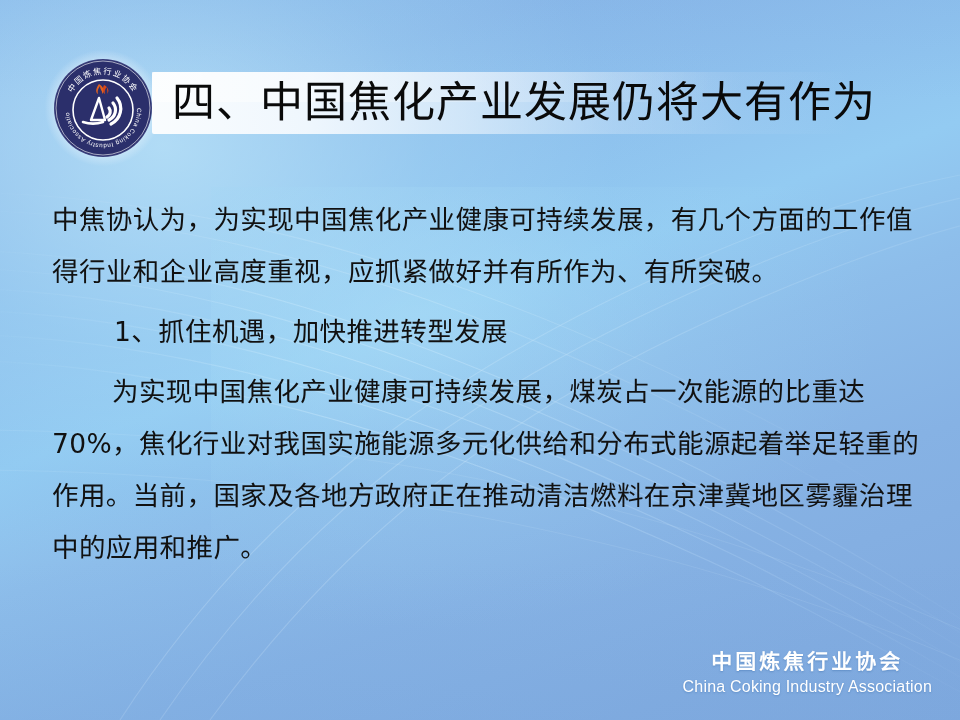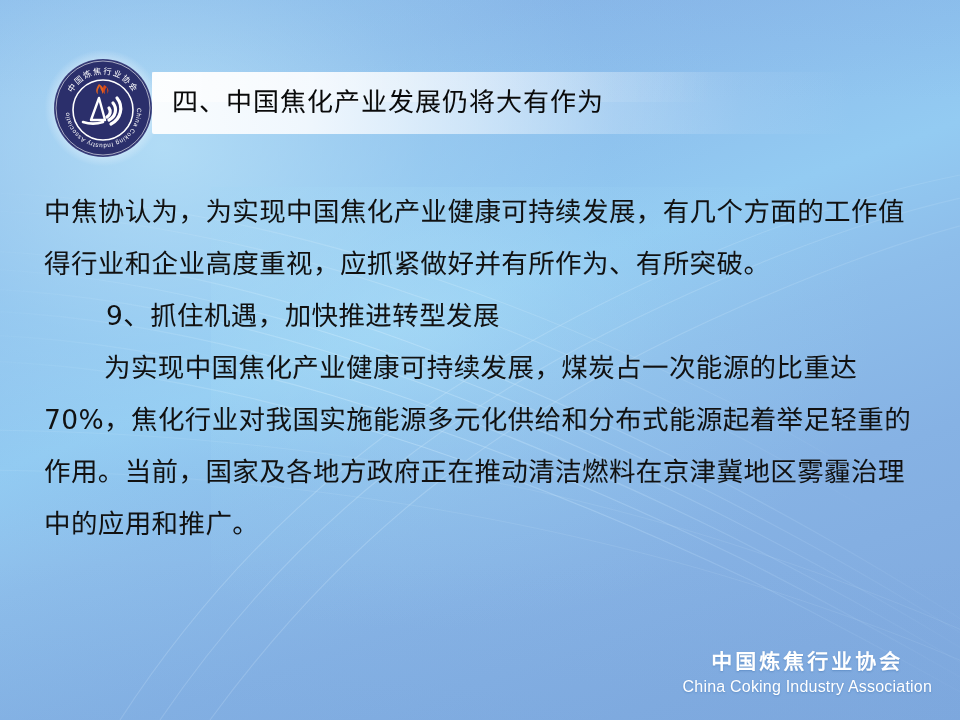--- a/index.html
+++ b/index.html
@@ -97,21 +97,21 @@
         rgba(255,255,255,0.22) 60%,
         rgba(255,255,255,0) 100%);
   }
   .title-text {
     position: absolute;
     left: 172px;
     top: 78px;
     height: 50px;
     line-height: 50px;
     font-family: "Liberation Serif", "DejaVu Serif", serif;
-    font-size: 26px;
+    font-size: 43px;
     letter-spacing: 1px;
     color: #0a0a0a;
     white-space: nowrap;
   }
 
   
   .logo {
     position: absolute;
     left: 53px;
     top: 58px;
@@ -137,21 +137,21 @@
     position: absolute;
     left: 44px;
     top: 186px;
     width: 880px;
     font-family: "DejaVu Sans", "Liberation Sans", sans-serif;
     font-size: 26.5px;
     line-height: 52px;
     color: #111111;
     letter-spacing: 0.4px;
   }
-  .body-text p { margin: 0; }
+  .body-text p { margin: 8px; }
   .para-1 { width: 876px; }
   .para-2 { margin-top: 0px; padding-left: 62px; }
   .para-3 { width: 876px; }
   .ind2 { display: inline-block; width: 60px; }
 
   
   .footer {
     position: absolute;
     right: 28px;
     bottom: 22px;
@@ -251,21 +251,21 @@
       <path d="M 30,64 C 36,66 44,66 50,64" fill="none" stroke="#ffffff" stroke-width="2.6" stroke-linecap="round"></path>
       <g>
         <path d="M 46,26 C 43,30 42,34 45,36 C 44,32 46,30 47,28 C 47,32 50,33 49,36 C 52,34 51,29 46,26 Z" fill="#e2621f"></path>
         <path d="M 51,27 C 49,31 50,35 52,36 C 51,32 53,30 54,29 C 54,33 55,34 54,36 C 57,33 55,29 51,27 Z" fill="#d8481a"></path>
       </g>
     </svg>
   </div>
 
   <div class="body-text">
     <p class="para-1">中焦协认为，为实现中国焦化产业健康可持续发展，有几个方面的工作值得行业和企业高度重视，应抓紧做好并有所作为、有所突破。</p>
-    <p class="para-2">9、抓住机遇，加快推进转型发展</p>
+    <p class="para-2">1、抓住机遇，加快推进转型发展</p>
     <p class="para-3"><span class="ind2"></span><span>为实现中国焦化产业健康可持续发展，煤炭占一次能源的比重达70%，焦化行业对我国实施能源多元化供给和分布式能源起着举足轻重的作用。当前，国家及各地方政府正在推动清洁燃料在京津冀地区雾霾治理中的应用和推广。</span></p>
   </div>
 
   <div class="footer">
     <div class="footer-cn">中国炼焦行业协会</div>
     <div class="footer-en">China Coking Industry Association</div>
   </div>
 
 </div>
 

